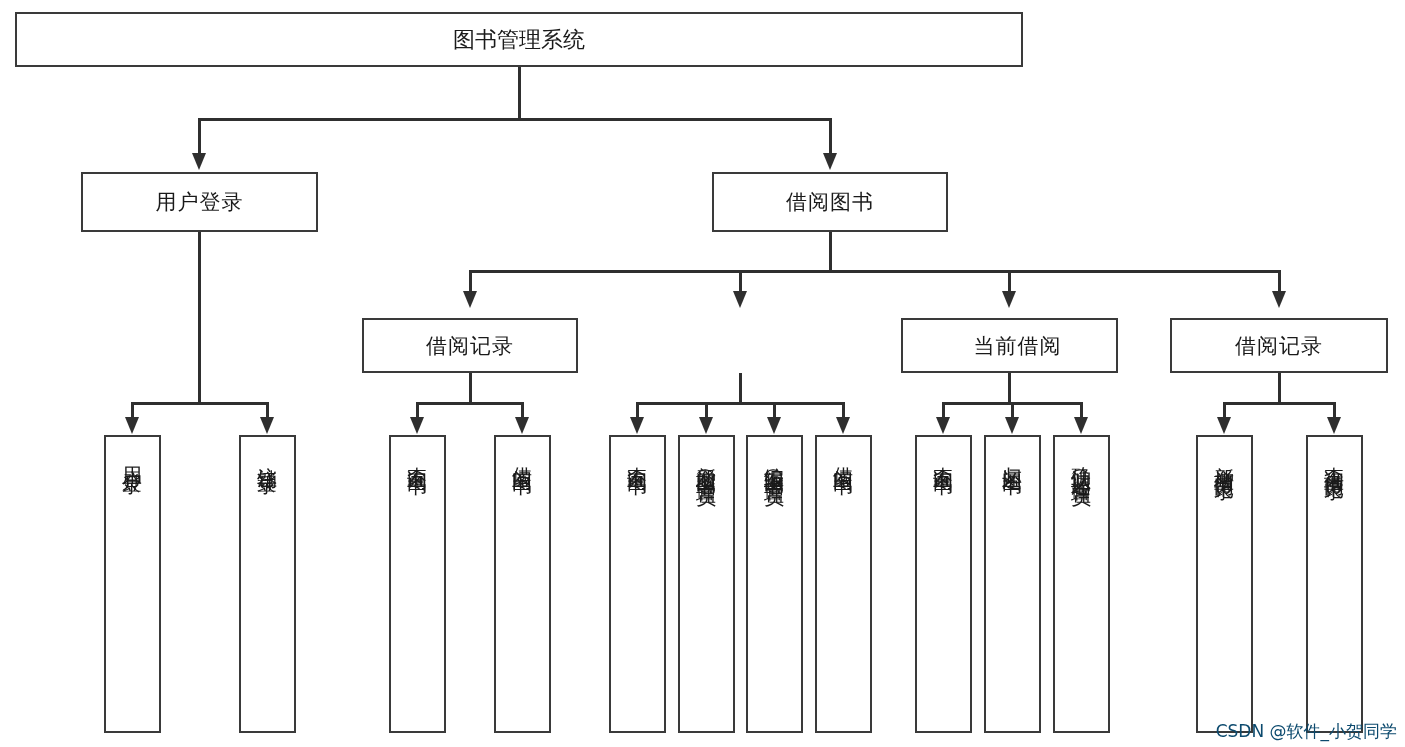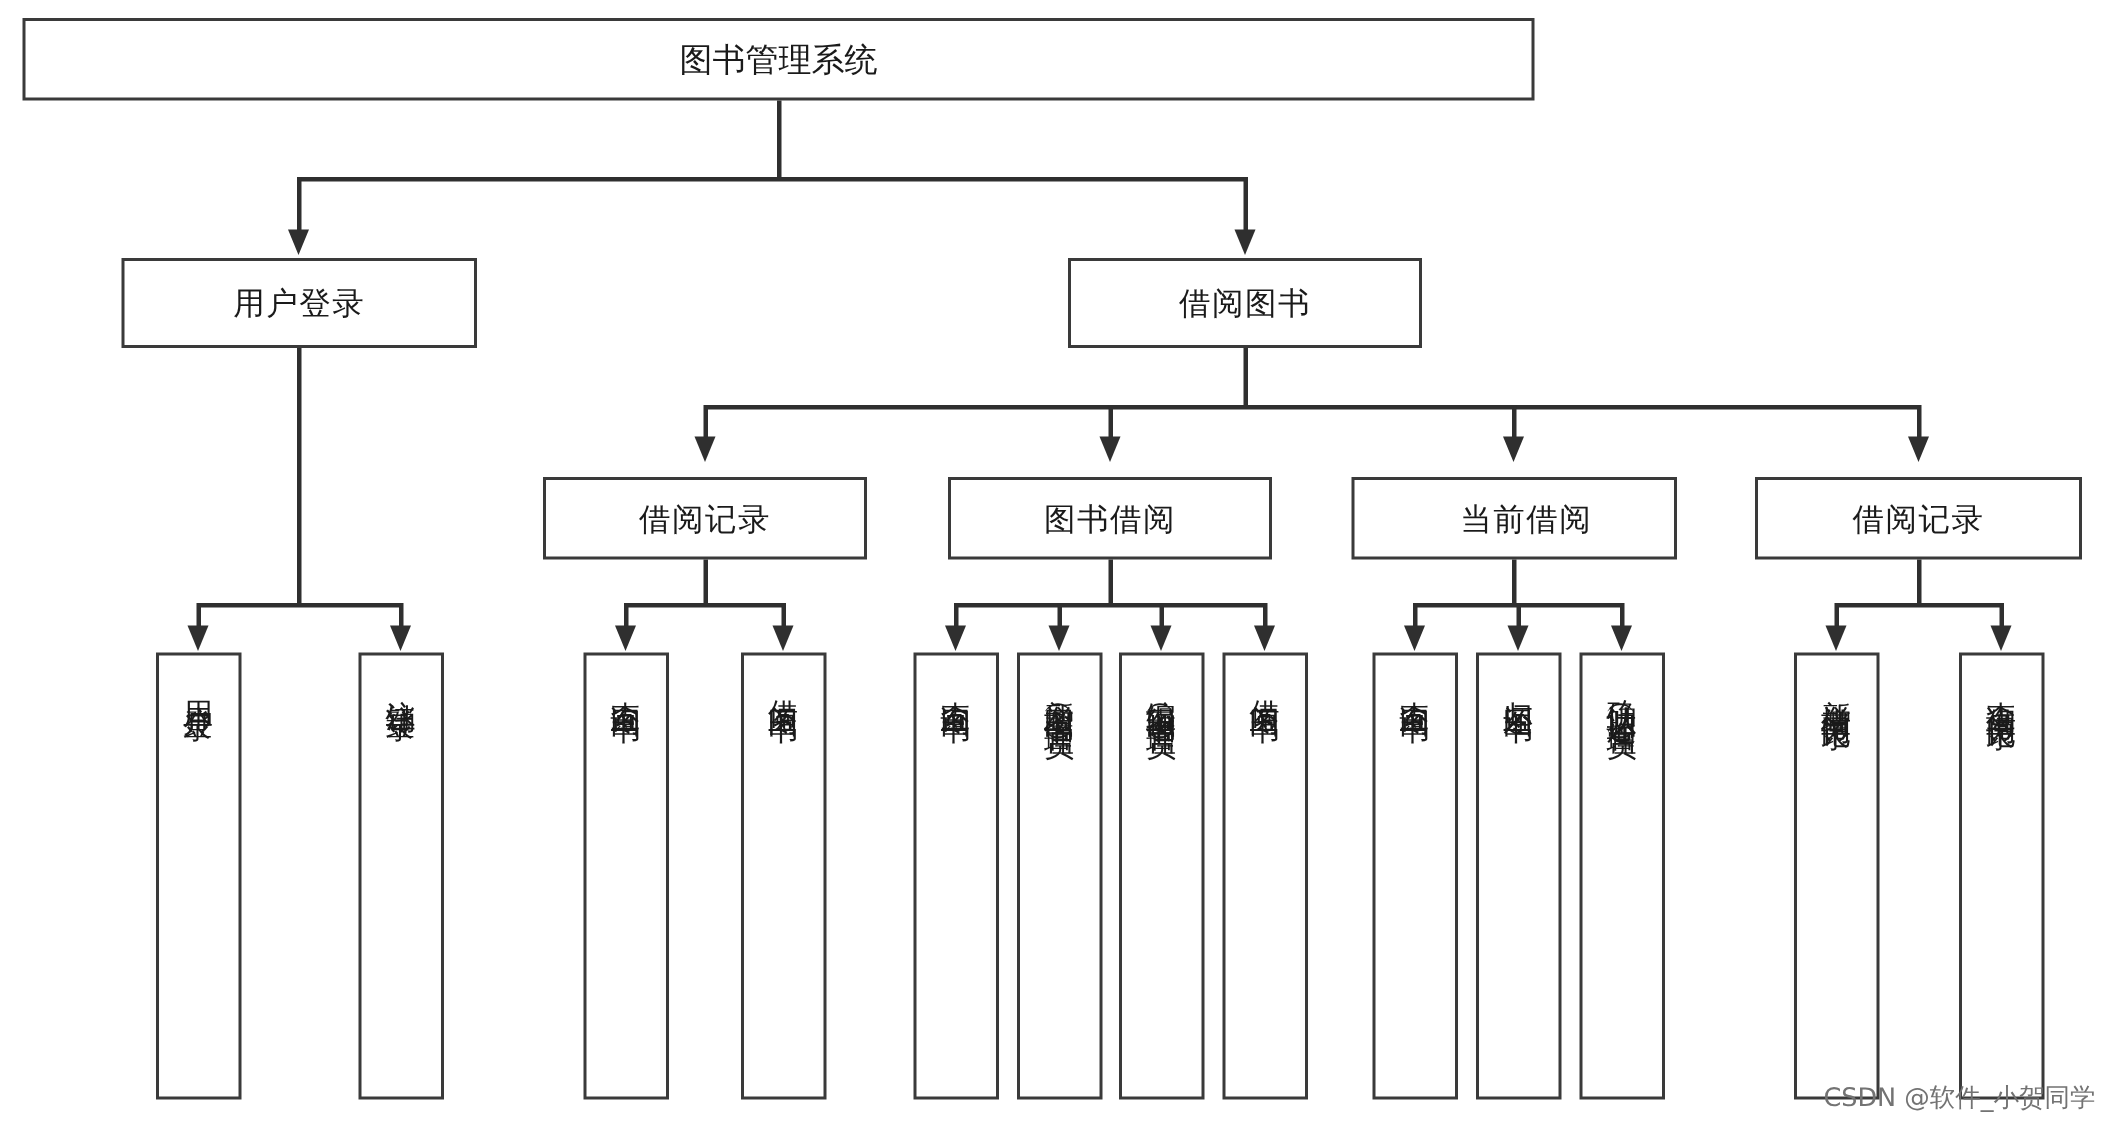--- a/index.html
+++ b/index.html
@@ -63,21 +63,21 @@
     border-left: 7px solid transparent;
     border-right: 7px solid transparent;
     border-top: 17px solid #2f2f2f;
   }
   
   #watermark {
     position: absolute;
     right: 8px;
     bottom: 4px;
     font-size: 17px;
-    color: #737373;
+    color: #0c4a6e;
     white-space: nowrap;
     pointer-events: none;
   }
 </style>
 </head>
 <body>
 
 <div id="canvas">
 
   <div class="node root" style="left:15px; top:12px; width:1008px; height:55px;">
@@ -127,23 +127,20 @@
   <div class="arrow" style="left:733px; top:291px;"></div>
 
   <div class="seg vline" style="left:1008px; top:270px; height:24px;"></div>
   <div class="arrow" style="left:1002px; top:291px;"></div>
 
   <div class="seg vline" style="left:1278px; top:270px; height:24px;"></div>
   <div class="arrow" style="left:1272px; top:291px;"></div>
 
   <div class="node h" style="left:362px; top:318px; width:216px; height:55px;">
     <span>借阅记录</span>
-  </div>
-  <div class="node h" style="left:632px; top:318px; width:216px; height:55px;">
-    <span>图书借阅</span>
   </div>
   <div class="node h" style="left:901px; top:318px; width:217px; height:55px;padding-left:16px;">
     <span>当前借阅</span>
   </div>
   <div class="node h" style="left:1170px; top:318px; width:218px; height:55px;font-family:Liberation Serif, serif;">
     <span>借阅记录</span>
   </div>
 
   <div class="seg vline" style="left:469px; top:373px; height:31px;"></div>
   <div class="seg hline" style="left:417px; top:402px; width:105px;"></div>

